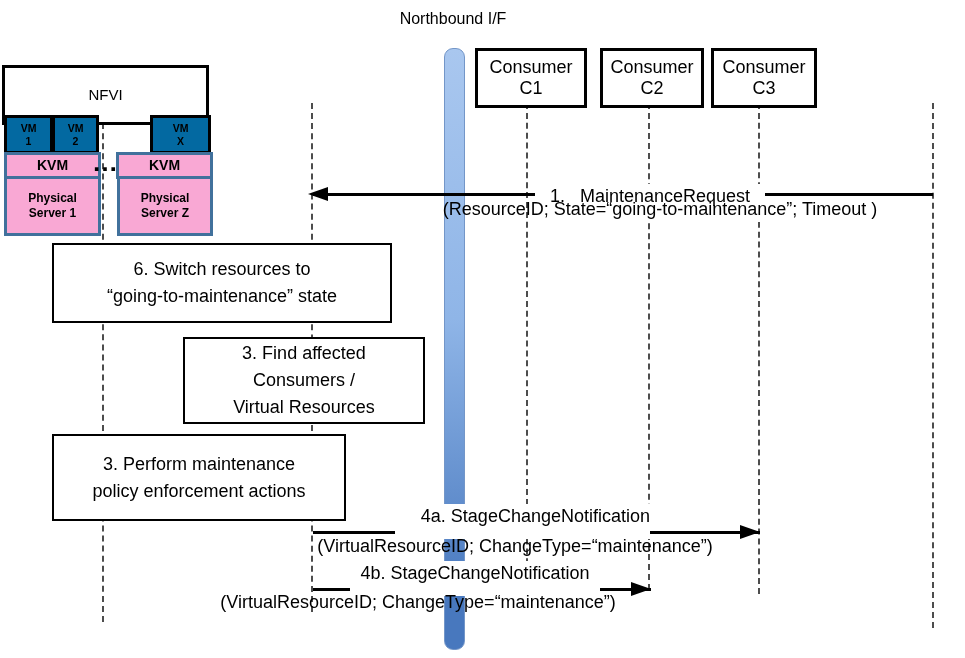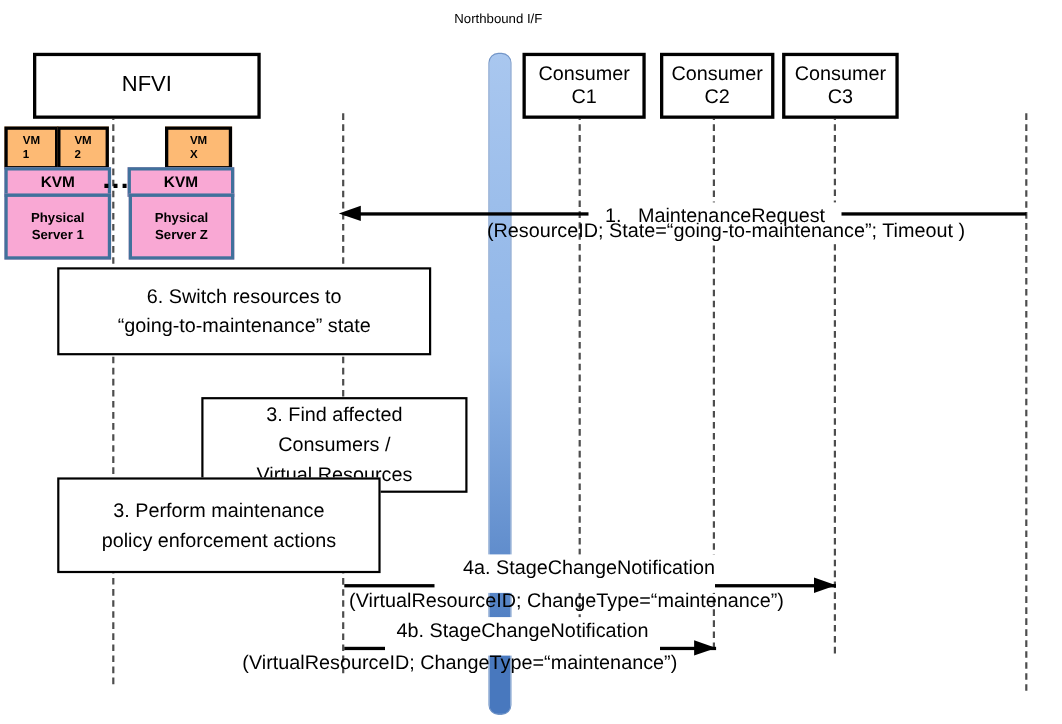--- a/index.html
+++ b/index.html
@@ -19,22 +19,22 @@
   .abs{position:absolute;}
   .txt{white-space:pre-wrap;}
   
   .actor{
     border:3px solid var(--ink);background:#fff;z-index:3;
     display:flex;align-items:center;justify-content:center;text-align:center;
     line-height:1.18;
   }
   
   .vmbox{
-    border:3px solid var(--ink);background:#fdba74;z-index:3;font-weight:bold;font-size:10.5px;
-    display:flex;align-items:center;justify-content:center;text-align:left;line-height:1.15;
+    border:3px solid var(--ink);background:#0369a1;z-index:3;font-weight:bold;font-size:10.5px;
+    display:flex;align-items:center;justify-content:center;text-align:center;line-height:1.15;
   }
   .bluebox{
     border:3px solid var(--blue);background:#f9a8d4;z-index:3;font-weight:bold;
     display:flex;align-items:center;justify-content:center;text-align:center;line-height:1.25;
   }
   
   .lifeline{width:0;border-left:2px dashed var(--dash);z-index:1;}
   
   .act{
     border:2px solid var(--ink);background:#fff;z-index:3;font-size:18px;line-height:1.5;
@@ -46,39 +46,39 @@
         border-right:20px solid var(--ink);z-index:4;}
   .ah-r{width:0;height:0;border-top:7px solid transparent;border-bottom:7px solid transparent;
         border-left:20px solid var(--ink);z-index:4;}
   .lbl{background:#fff;z-index:5;font-size:18px;text-align:center;padding-top:2px;}
   .prm{z-index:5;font-size:18px;text-align:center;background:transparent;}
   
   #nb-bar{
     width:19px;border-radius:9px;border:1px solid var(--barborder);z-index:2;
     background:linear-gradient(180deg,var(--bartop) 0%,var(--barmid) 45%,var(--barbot) 92%);
   }
-  #title{font-size:12px;text-align:center;z-index:3;}
+  #title{font-size:16px;text-align:center;z-index:3;}
   #dots{font-size:26px;font-weight:bold;z-index:4;line-height:1;letter-spacing:-1px;}
 </style>
 </head>
 <body>
 
 <div id="canvas">
 
   <div class="abs lifeline" style="left:102px;top:103px;height:519px;"></div>
   <div class="abs lifeline" style="left:311px;top:103px;height:509px;"></div>
   <div class="abs lifeline" style="left:526px;top:103px;height:491px;"></div>
   <div class="abs lifeline" style="left:648px;top:103px;height:487px;"></div>
   <div class="abs lifeline" style="left:758px;top:103px;height:491px;"></div>
   <div class="abs lifeline" style="left:932px;top:103px;height:525px;"></div>
 
   <div id="nb-bar" class="abs" style="left:444px;top:48px;height:600px;"></div>
   <div id="title" class="abs txt" style="left:353px;top:10px;width:200px;">Northbound I/F</div>
 
-  <div class="abs actor txt" style="left:2px;top:48px;width:201px;height:54px;font-size:20px;margin-left:28px;">NFVI</div>
+  <div class="abs actor txt" style="left:2px;top:65px;width:201px;height:54px;font-size:15px;">NFVI</div>
   <div class="abs actor txt" style="left:475px;top:48px;width:106px;height:54px;font-size:18px;">Consumer
 C1</div>
   <div class="abs actor txt" style="left:600px;top:48px;width:98px;height:54px;font-size:18px;">Consumer
 C2</div>
   <div class="abs actor txt" style="left:711px;top:48px;width:100px;height:54px;font-size:18px;">Consumer
 C3</div>
 
   <div class="abs vmbox txt" style="left:4px;top:115px;width:43px;height:33px;">VM
 1</div>
   <div class="abs vmbox txt" style="left:52px;top:115px;width:41px;height:33px;">VM
@@ -94,21 +94,21 @@
 Server Z</div>
 
   <div class="abs msgline" style="left:313px;top:193px;width:620px;"></div>
   <div class="abs ah-l" style="left:308px;top:187px;"></div>
   <div class="abs lbl txt" style="left:535px;top:164px;width:230px;height:36px;margin-top:20px;">1.   MaintenanceRequest</div>
   <div class="abs prm txt" style="left:360px;top:199px;width:600px;">(ResourceID; State=“going-to-maintenance”; Timeout )</div>
 
   <div class="abs act txt" style="left:52px;top:243px;width:336px;height:76px;">6. Switch resources to
 “going-to-maintenance” state</div>
 
-  <div class="abs act txt" style="left:183px;top:337px;width:238px;height:83px;margin-top:24px;">3. Find affected
+  <div class="abs act txt" style="left:183px;top:337px;width:238px;height:83px;">3. Find affected
 Consumers /
 Virtual Resources</div>
 
   <div class="abs act txt" style="left:52px;top:434px;width:290px;height:83px;">3. Perform maintenance
 policy enforcement actions</div>
 
   <div class="abs msgline" style="left:313px;top:531px;width:447px;"></div>
   <div class="abs ah-r" style="left:740px;top:525px;"></div>
   <div class="abs lbl txt" style="left:395px;top:504px;width:255px;height:33px;text-align:right;">4a. StageChangeNotification</div>
   <div class="abs prm txt" style="left:265px;top:536px;width:500px;">(VirtualResourceID; ChangeType=“maintenance”)</div>

